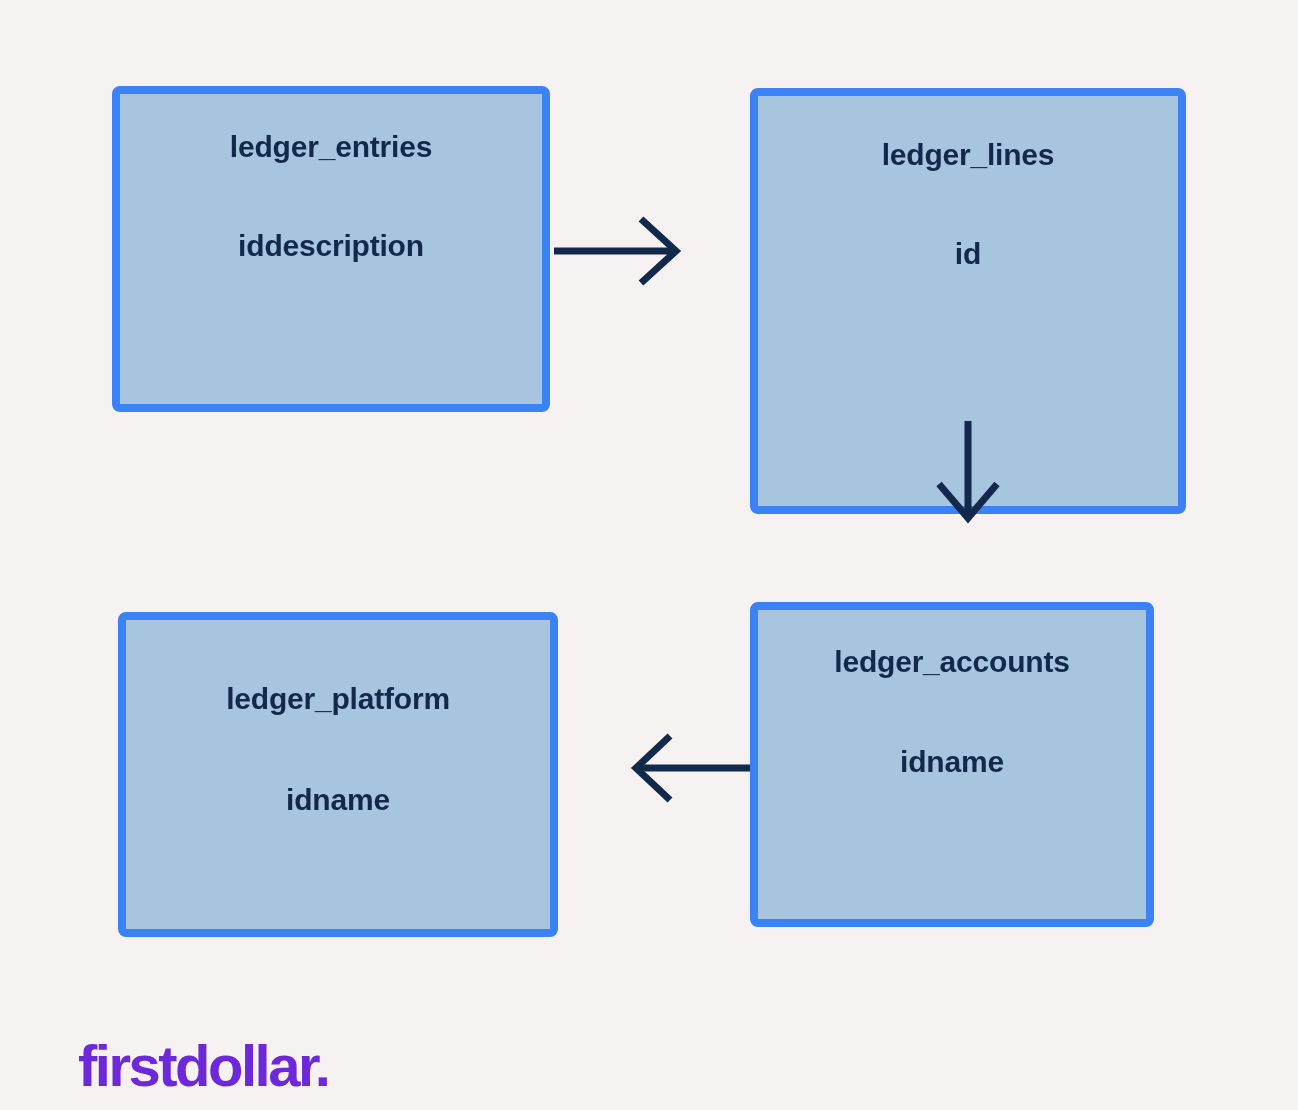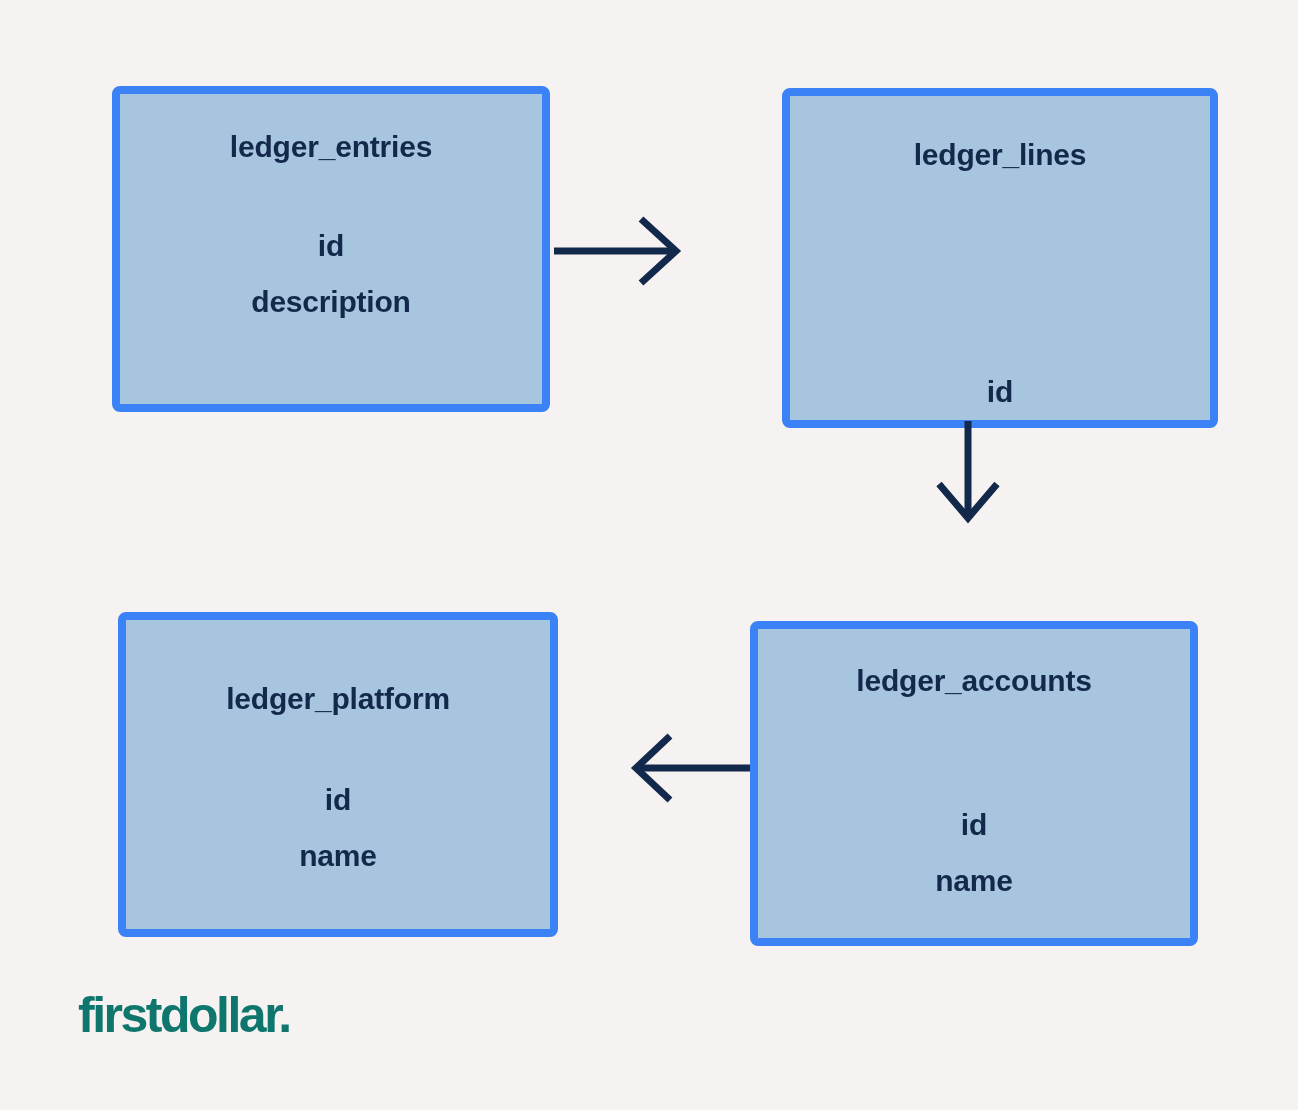--- a/index.html
+++ b/index.html
@@ -27,65 +27,64 @@
     color: #13294b;
   }
   .entity-title {
     font-size: 30px;
     font-weight: bold;
     letter-spacing: -0.2px;
     white-space: nowrap;
   }
   .field-list {
     display: flex;
-    flex-direction: column;
     align-items: center;
   }
   .field {
     font-size: 30px;
     font-weight: bold;
     line-height: 56px;
     letter-spacing: -0.2px;
     white-space: nowrap;
   }
 
   
   #box-ledger-entries   { left: 112px; top: 86px;  width: 438px; height: 326px; }
   #box-ledger-entries   .entity-title { margin-top: 36px; }
   #box-ledger-entries   .field-list   { margin-top: 54px; }
 
-  #box-ledger-lines     { left: 782px; top: 88px;  width: 436px; height: 340px; justify-content: space-between; }
+  #box-ledger-lines     { left: 750px; top: 88px;  width: 436px; height: 426px; }
   #box-ledger-lines     .entity-title { margin-top: 42px; }
   #box-ledger-lines     .field-list   { margin-top: 54px; }
 
   #box-ledger-platform  { left: 118px; top: 612px; width: 440px; height: 325px; }
   #box-ledger-platform  .entity-title { margin-top: 62px; }
   #box-ledger-platform  .field-list   { margin-top: 56px; }
 
-  #box-ledger-accounts  { left: 750px; top: 621px; width: 448px; height: 325px; gap: 44px; }
+  #box-ledger-accounts  { left: 750px; top: 602px; width: 404px; height: 325px; }
   #box-ledger-accounts  .entity-title { margin-top: 35px; }
   #box-ledger-accounts  .field-list   { margin-top: 55px; }
 
   #arrow-layer {
     position: absolute;
     left: 0;
     top: 0;
     width: 1298px;
     height: 1110px;
     pointer-events: none;
   }
 
   #brand-logo {
     position: absolute;
     left: 78px;
-    top: 986px;
-    font-size: 50px;
+    top: 1032px;
+    font-size: 58px;
     font-weight: bold;
     letter-spacing: -2.5px;
-    color: #0f766e;
+    color: #6d28d9;
     white-space: nowrap;
   }
 </style>
 </head>
 <body>
 
 <div id="canvas">
 
   <div class="entity" id="box-ledger-entries">
     <div class="entity-title">ledger_entries</div>

